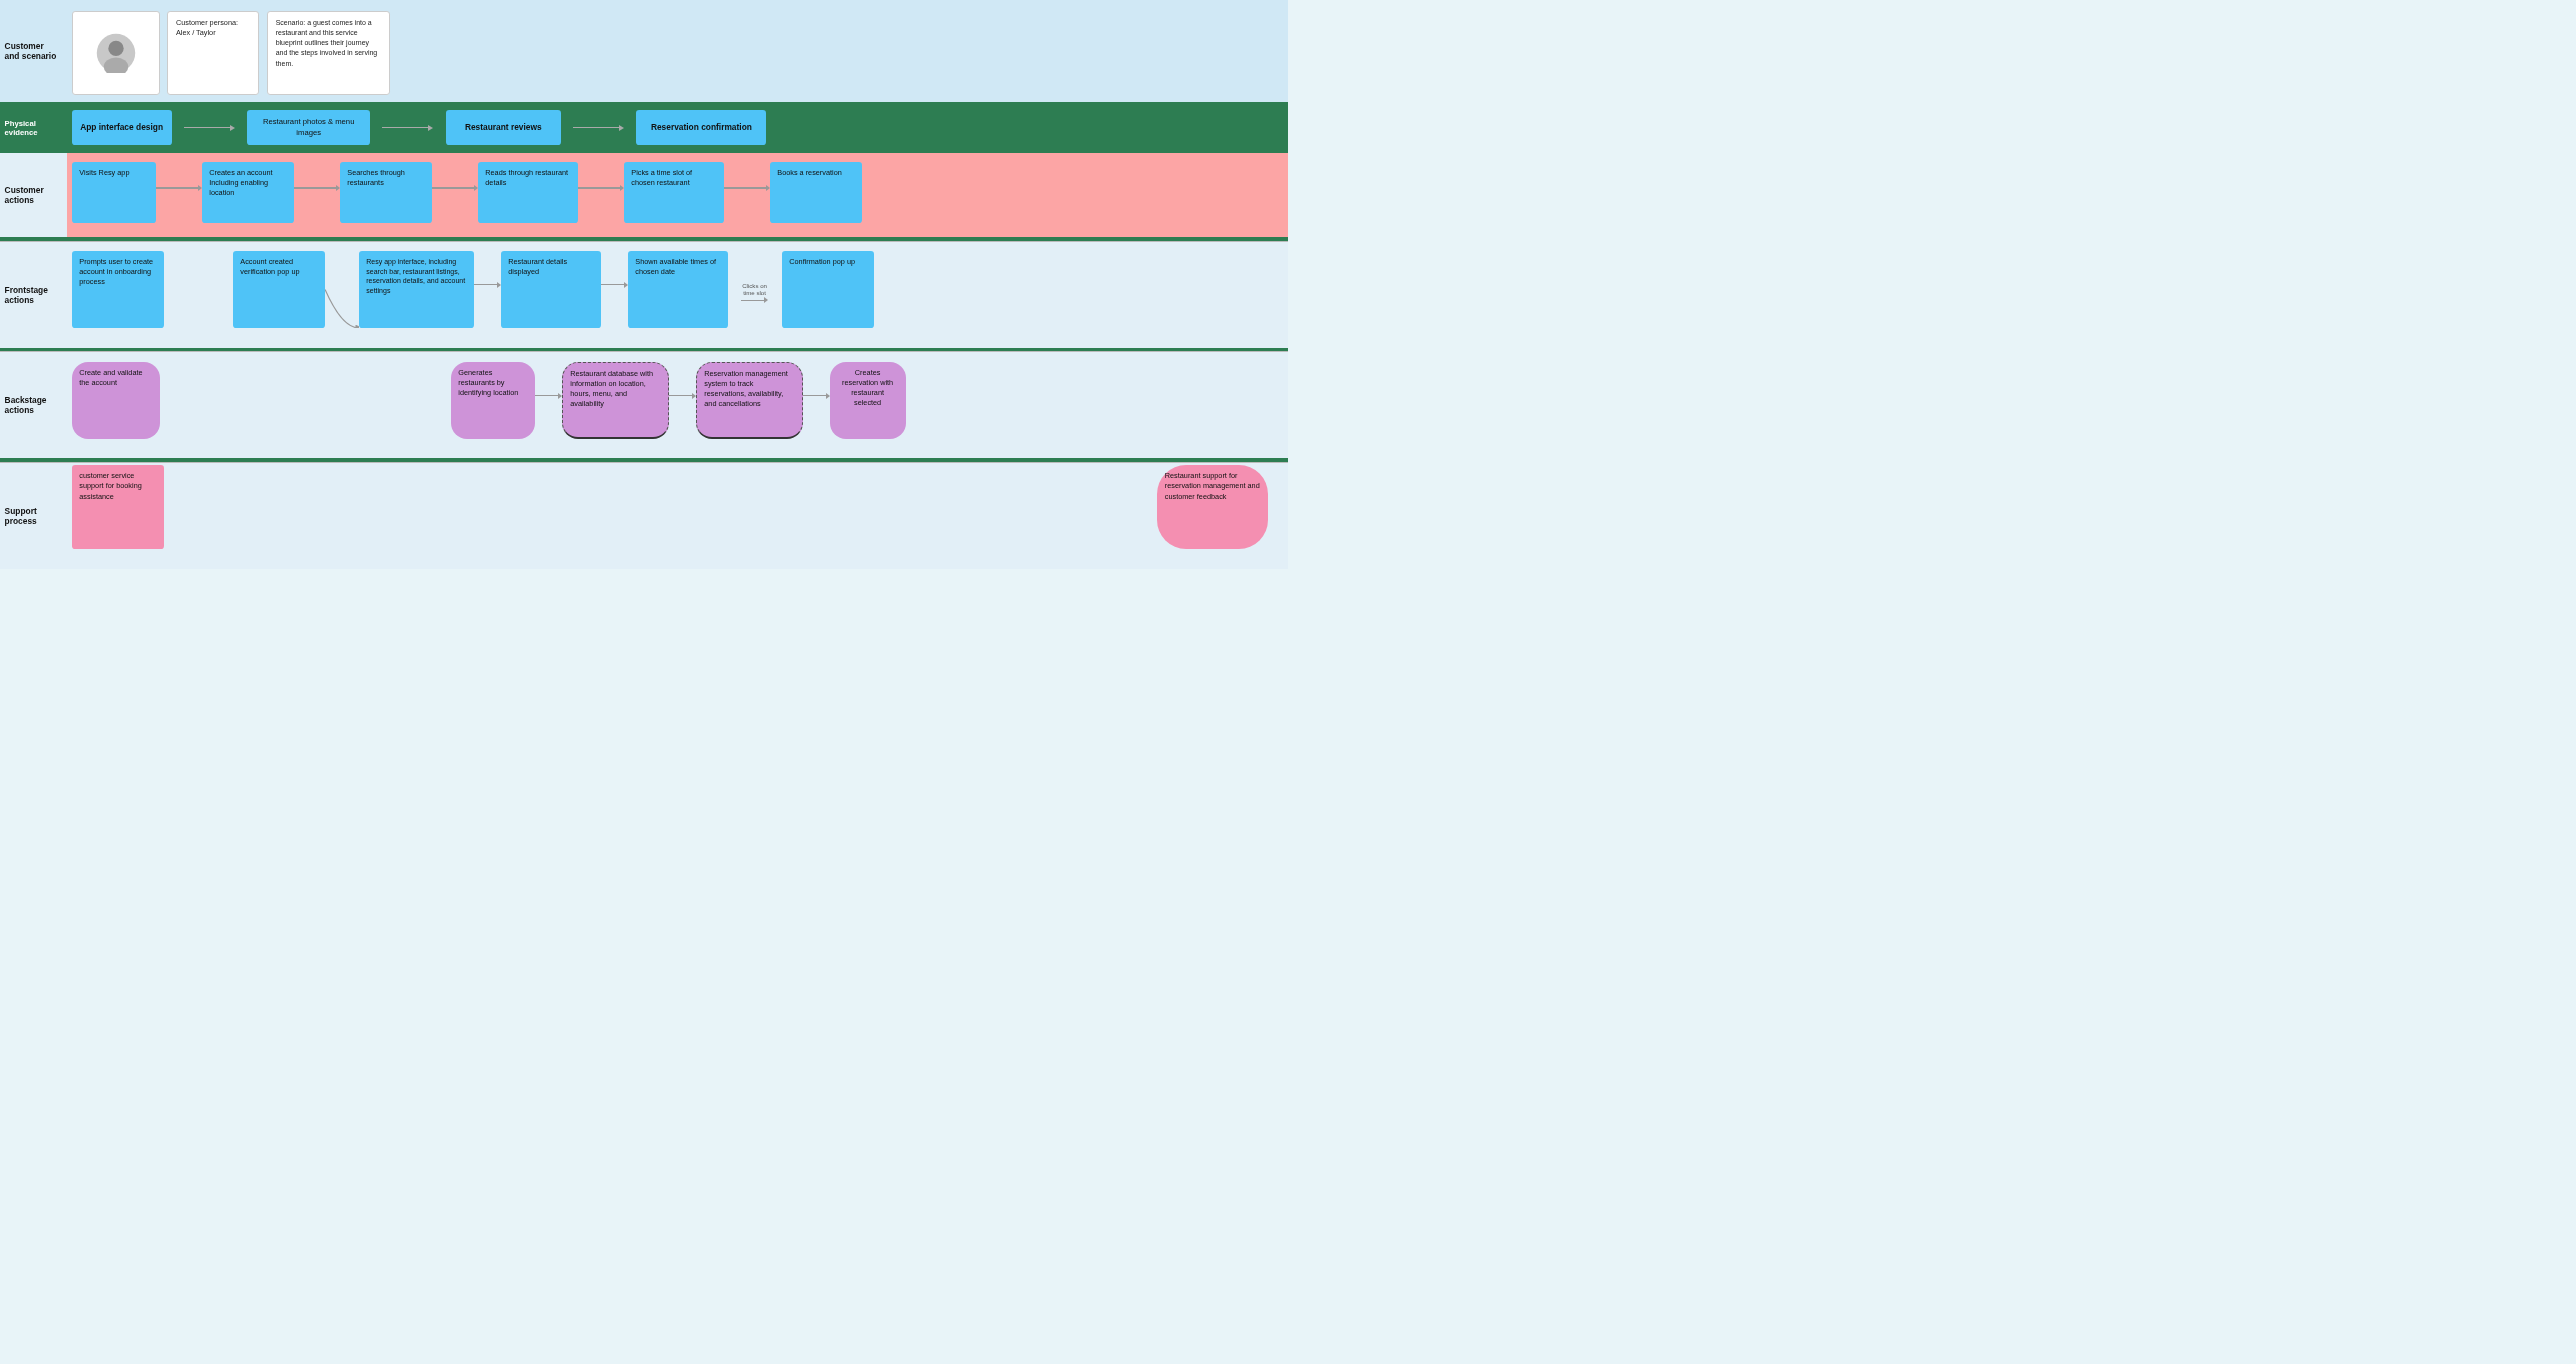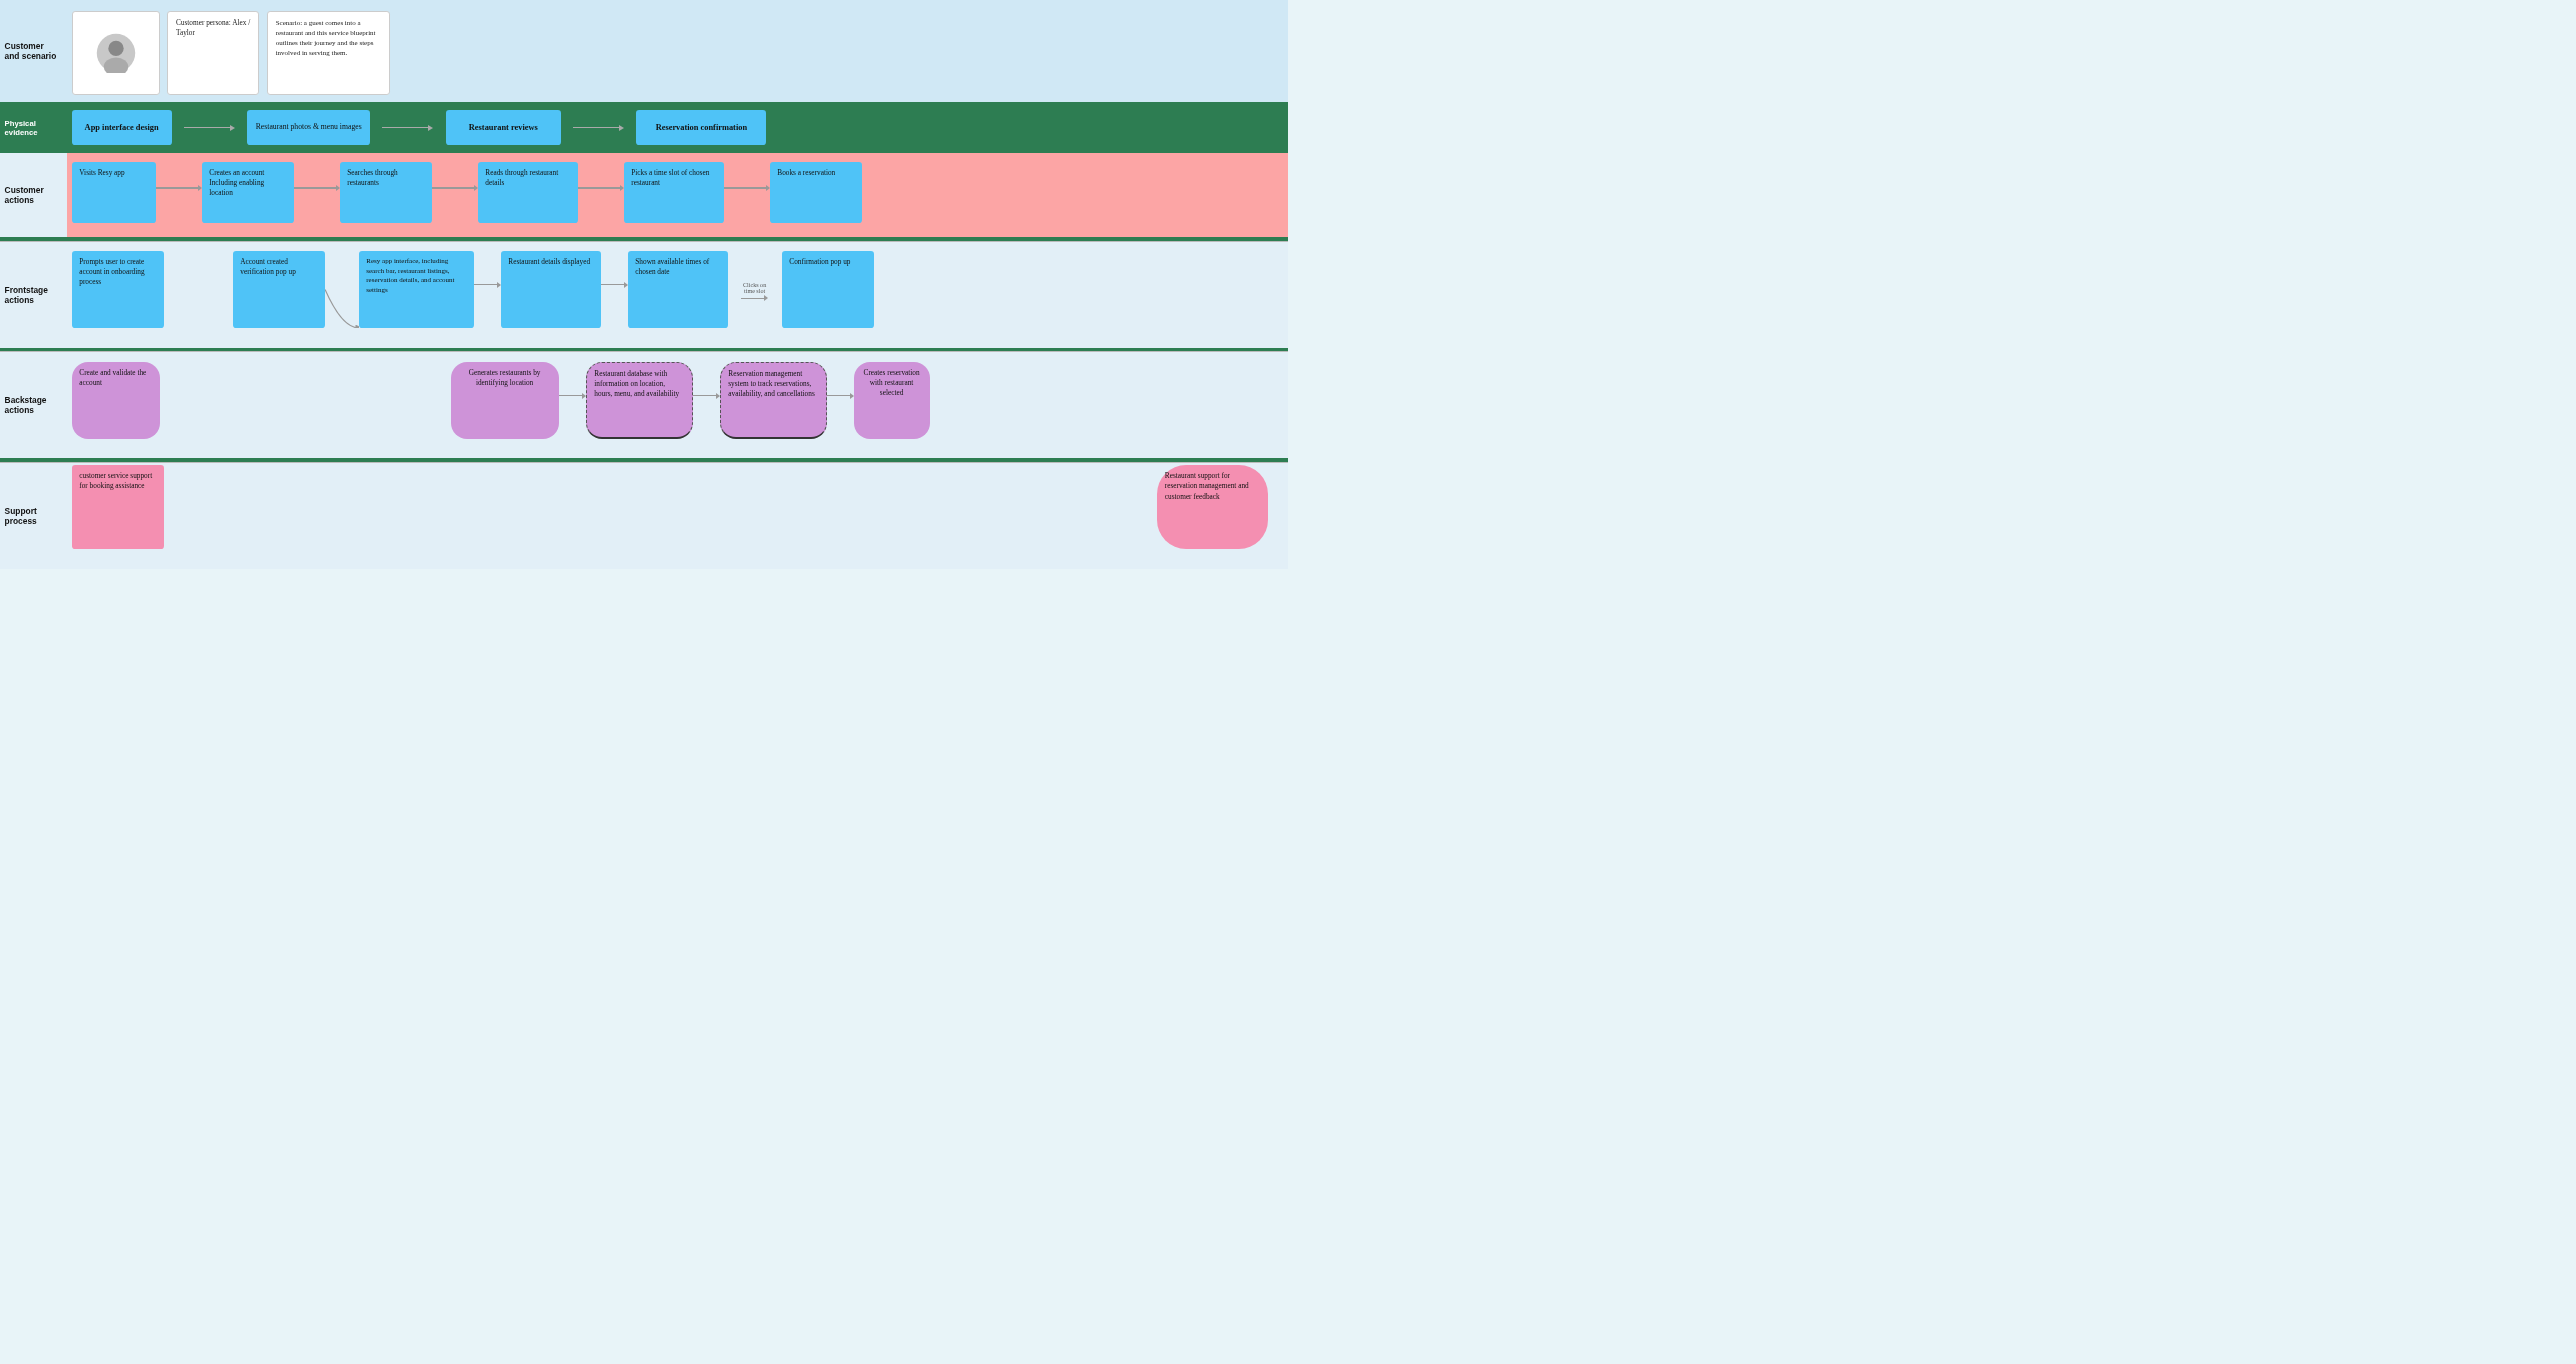--- a/index.html
+++ b/index.html
@@ -37,21 +37,20 @@
     }
 
     .bp-row-body {
       flex: 1;
       display: flex;
       align-items: center;
       padding: 7.7px 4.6px;
       gap: 7.7px;
       position: relative;
       overflow: visible;
-      font-family: Liberation Serif, serif;
     }
 
     
     .row-customer-scenario {
       background: #d0e8f5;
       min-height: 100px;
     }
 
     .row-customer-scenario .bp-row-label {
       background: #d0e8f5;
@@ -350,21 +349,21 @@
 actions</span>
     </div>
     <div class="bp-row-body" style="background:#e2eff7; gap:0; align-items:flex-start; padding-top:9.2px;">
 
       <div class="card card-purple" style="width:88px; min-height:77px;">
         <span>Create and validate the account</span>
       </div>
 
       <div style="width:291px;"></div>
 
-      <div class="card card-purple" style="width:108px; min-height:77px;text-align:center;">
+      <div class="card card-purple" style="width:84px; min-height:77px;">
         <span>Generates restaurants by identifying location</span>
       </div>
 
       <div style="display:flex;align-items:center;margin-top:31px;">
         <div style="height:1.2px;width:23px;background:#999;"></div>
         <div style="width:0;height:0;border-top:3.1px solid transparent;border-bottom:3.1px solid transparent;border-left:4.6px solid #999;"></div>
       </div>
 
       <div class="card card-purple card-dashed" style="width:107px; min-height:77px;">
         <span>Restaurant database with information on location, hours, menu, and availability</span>

